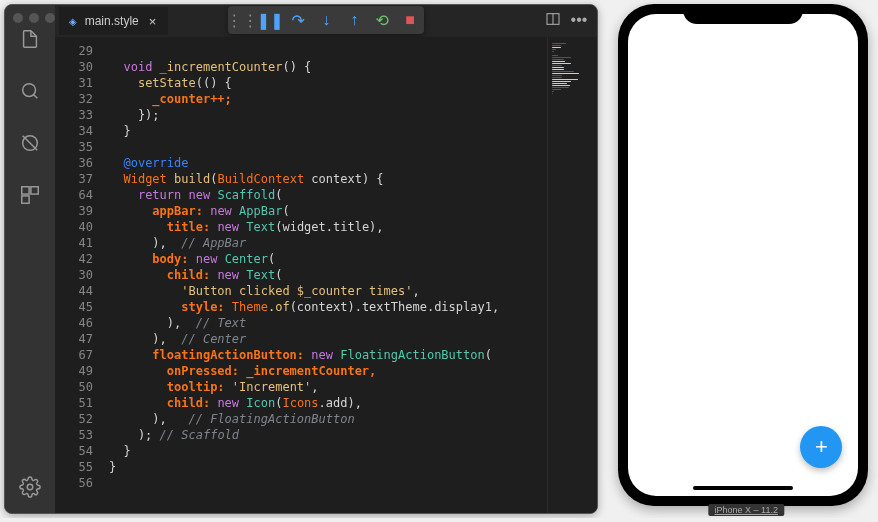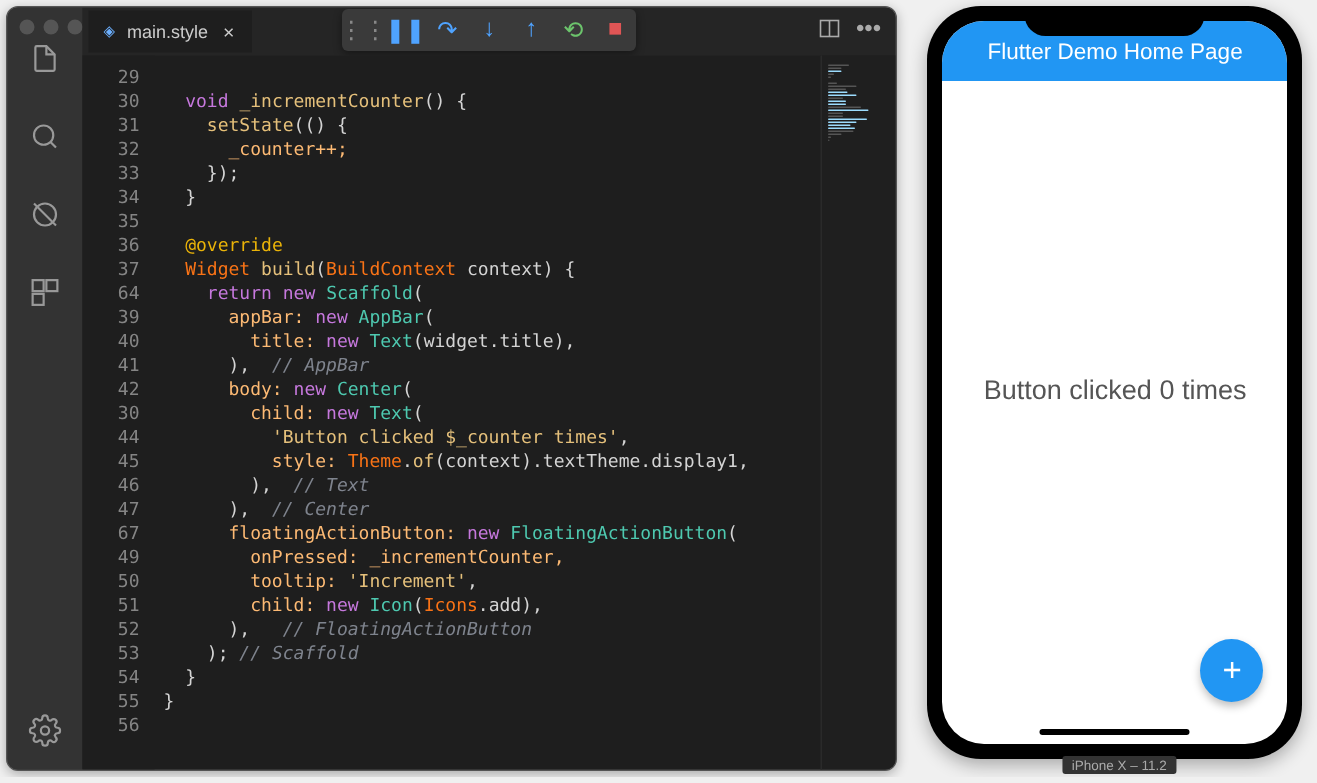--- a/index.html
+++ b/index.html
@@ -31,23 +31,23 @@
     .gutter .ln { height:16px; }
     .code { flex:1; padding:6px 0 6px 6px; font-family:"Menlo","Consolas",monospace; font-size:12px; line-height:16px; white-space:pre; color:#d4d4d4; overflow:hidden; }
     .code .row { height:16px; }
 
     .minimap { width:50px; background:#1f1f1f; border-left:1px solid #2a2a2a; padding:4px; }
     .minimap .mm-line { height:1px; margin-bottom:1px; border-radius:1px; }
 
     .tk-key  { color:#c678dd; }
     .tk-type { color:#f97316; }
     .tk-fn   { color:#e5c07b; }
-    .tk-var  { color:#fdba74; }
+    .tk-var  { color:#f97316;font-weight:bold; }
     .tk-str  { color:#e5c07b; }
-    .tk-anno { color:#eab308; }
+    .tk-anno { color:#3b82f6; }
     .tk-pun  { color:#d4d4d4; }
     .tk-com  { color:#7f848e; font-style:italic; }
     .tk-call { color:#e5c07b; }
     .tk-new  { color:#4ec9b0;margin-top:27px; }
 
     .phone-wrap { width:258px; height:510px; position:relative; }
     .phone { width:250px; height:502px; background:#000; border-radius:36px; padding:10px; position:relative; box-shadow:0 4px 12px rgba(0,0,0,.3); }
     .phone-screen { width:100%; height:100%; background:#fff; border-radius:28px; overflow:hidden; position:relative; }
 
     .status-bar { height:30px; background:#2196F3; display:flex; align-items:center; justify-content:space-between; padding:0 14px; color:#fff; font-size:11px; font-weight:500; }
@@ -56,21 +56,21 @@
 
     .appbar { height:40px; background:#2196F3; color:#fff; display:flex; align-items:center; justify-content:center; font-size:15px; font-weight:400; }
 
     .phone-body { flex:1; display:flex; align-items:center; justify-content:center; height:calc(100% - 70px); }
     .center-text { color:#555; font-size:18px; text-align:center; }
 
     .fab { position:absolute; bottom:28px; right:16px; width:42px; height:42px; background:#2196F3; border-radius:50%; display:flex; align-items:center; justify-content:center; color:#fff; font-size:22px; box-shadow:0 3px 6px rgba(0,0,0,.25); cursor:pointer; }
 
     .home-indicator { position:absolute; bottom:6px; left:50%; transform:translateX(-50%); width:100px; height:4px; background:#000; border-radius:3px; }
 
-    .sim-label { position:absolute; bottom:-2px; left:50%; transform:translateX(-50%); background:#333; color:#aaa; font-size:9px; padding:1px 6px; border-radius:2px; }
+    .sim-label { position:absolute; bottom:-2px; left:50%; transform:translateX(-50%); background:#333; color:#aaa; font-size:9px; padding:1px 6px; border-radius:2px;text-decoration:underline; }
   </style>
 </head>
 <body>
 
 <div class="ide" style="position:relative;">
   <div class="traffic">
     <span></span>
     <span></span>
     <span></span>
   </div>
@@ -201,26 +201,20 @@
           <div class="mm-line" style="width: 0%; background: rgb(51, 51, 51);"></div>
         </div>
     </div>
   </div>
 </div>
 
 <div class="phone-wrap">
   <div class="phone">
     <div class="notch"></div>
     <div class="phone-screen">
-      <div class="appbar">
-        <span>Flutter Demo Home Page</span>
-      </div>
-      <div class="phone-body">
-        <div class="center-text">Button clicked 0 times</div>
-      </div>
       <div class="fab">
         <span>+</span>
       </div>
       <div class="home-indicator"></div>
     </div>
   </div>
   <div class="sim-label">iPhone X – 11.2</div>
 </div>
 
 </body></html>

